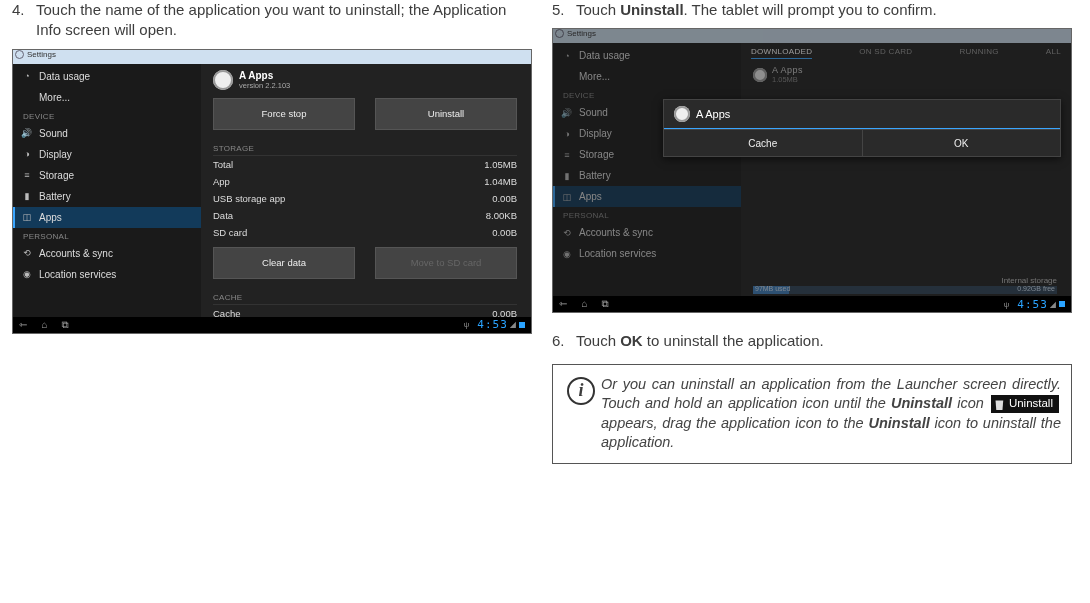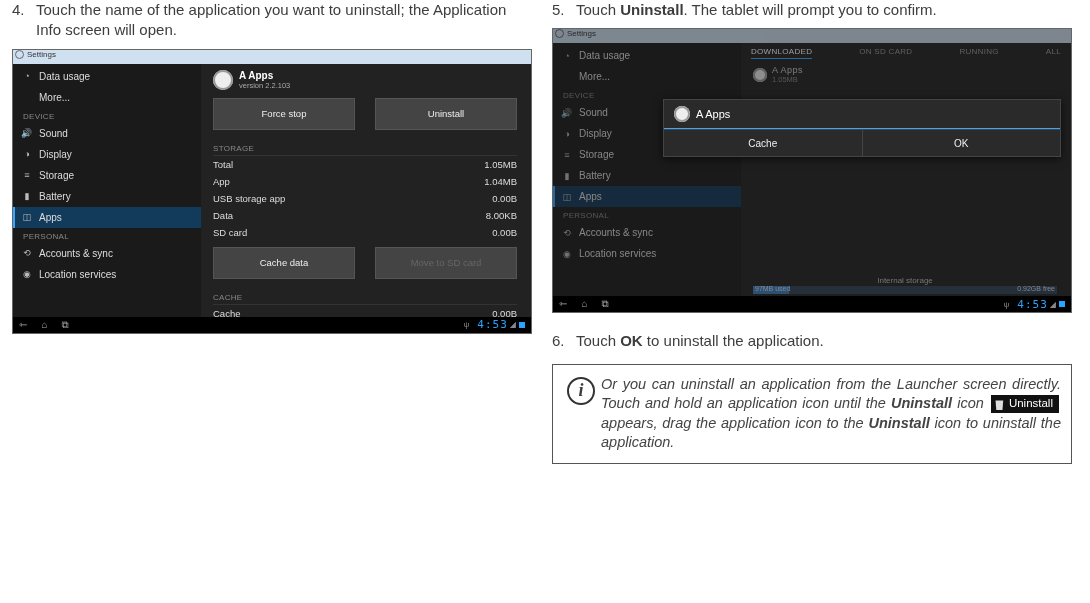--- a/index.html
+++ b/index.html
@@ -71,21 +71,21 @@
   .dbtn + .dbtn { border-left:1px solid #444;}
   
   .navb { position:absolute; bottom:0; left:0; right:0; height:16px; background:#000; display:flex; align-items:center; padding:0 6px; color:#888;}
   .navb .nicons { display:flex; gap:14px; font-size:10px; color:#aaa;}
   .navb .spacer { flex:1;}
   .navb .clock { font-family:monospace; color:#2aa3ff; font-size:11px; letter-spacing:1px; margin:16px 2px;}
   .navb .usb { font-size:8px; color:#888; margin-right:6px;}
   .navb .sq { width:6px;height:6px;background:#2aa3ff; display:inline-block; margin-left:3px;}
   
   .storbar { position:absolute; bottom:18px; left:200px; right:14px; height:18px;}
-  .storlab { text-align:center; font-size:8px; color:#bbb; margin-bottom:1px;}
+  .storlab { text-align:right; font-size:8px; color:#bbb; margin-bottom:1px;}
   .sbar { height:8px; background:#2b3f53; position:relative;}
   .sbar .fill { position:absolute;left:0;top:0;bottom:0; width:12%; background:#3a7ab8;}
   .sbar .t1{position:absolute;left:2px;top:-1px;font-size:7px;color:#cde;}
   .sbar .t2{position:absolute;right:2px;top:-1px;font-size:7px;color:#cde;}
   
   .tipbox { border:1px solid #555; margin-top:12px; display:flex; padding:10px 10px 10px 8px;}
   .tipbox .icn { width:40px; display:flex; align-items:flex-start; justify-content:center; padding-top:2px;}
   .info-i { width:28px;height:28px;border:2.5px solid #333;border-radius:50%; display:flex;align-items:center;justify-content:center; font-family:Georgia,serif; font-weight:bold; font-size:18px; font-style:italic;}
   .tipbox .ttxt { flex:1; font-style:italic; font-size:14.5px; line-height:1.35; color:#444; text-align:justify;}
   .ttxt b { font-weight:bold; }
@@ -178,21 +178,21 @@
               </div>
             <div class="srow">
                 <span>Data</span>
                 <span>8.00KB</span>
               </div>
             <div class="srow">
                 <span>SD card</span>
                 <span>0.00B</span>
               </div>
             <div class="btnrow">
-              <div class="abtn">Cache data</div>
+              <div class="abtn">Clear data</div>
               <div class="abtn dis">Move to SD card</div>
             </div>
             <div class="shead">CACHE</div>
             <div class="srow">
                 <span>Cache</span>
                 <span>0.00B</span>
               </div>
             <div class="btnrow">
               <div class="abtn dis" style="visibility:hidden"></div>
               <div class="abtn dis">Clear cache</div>

